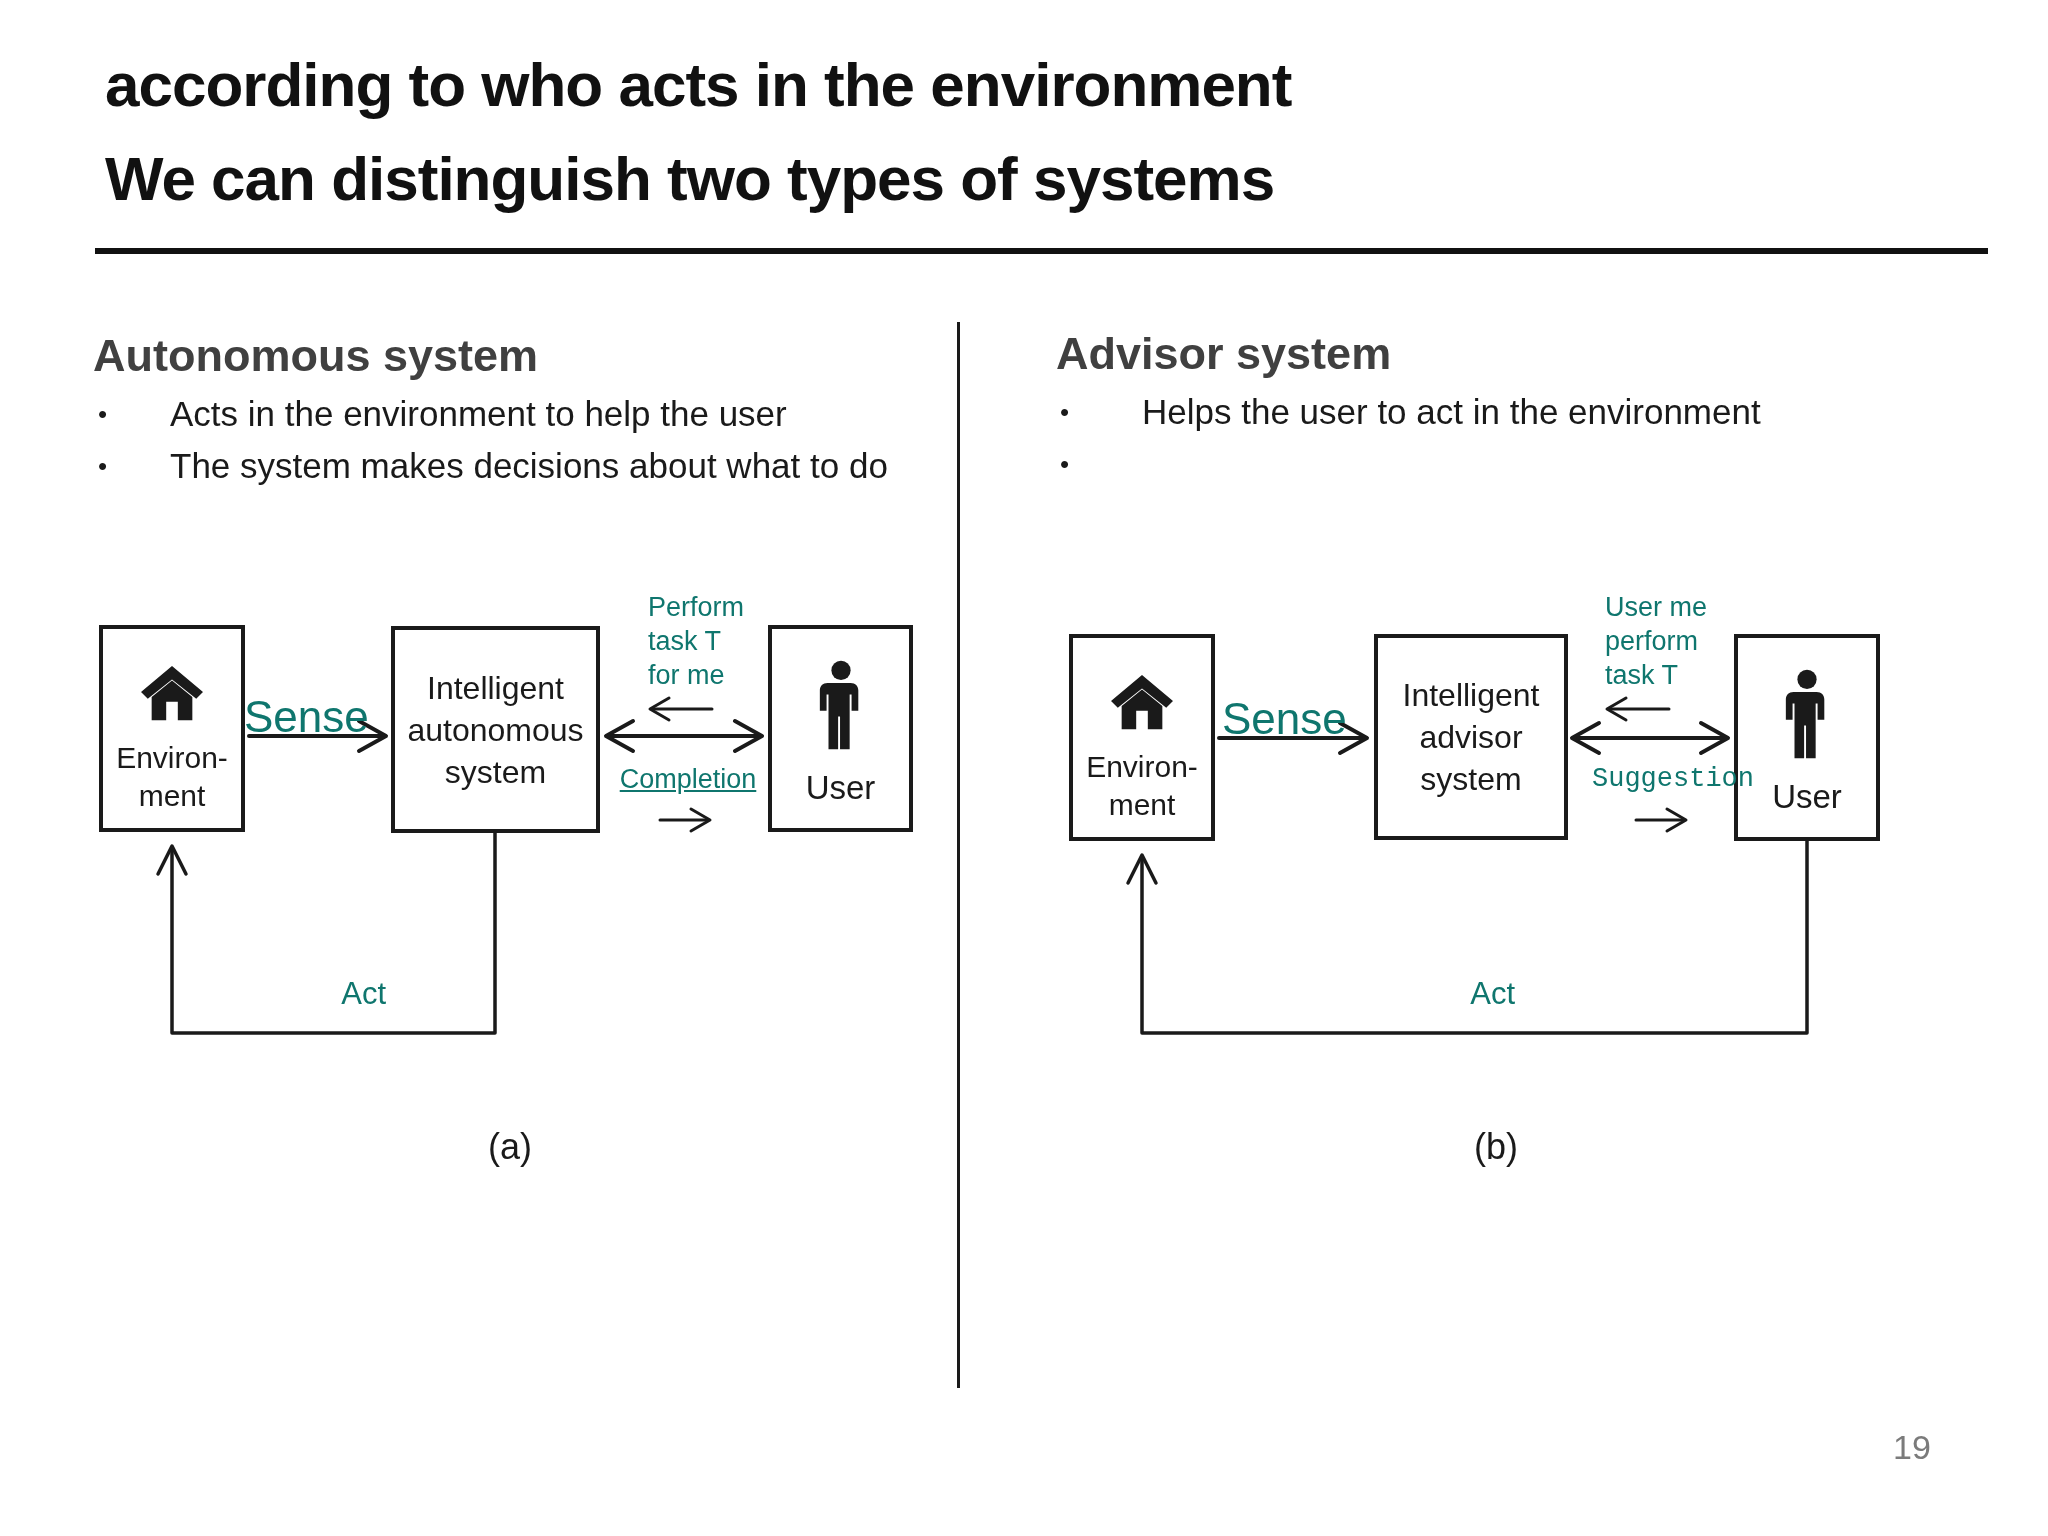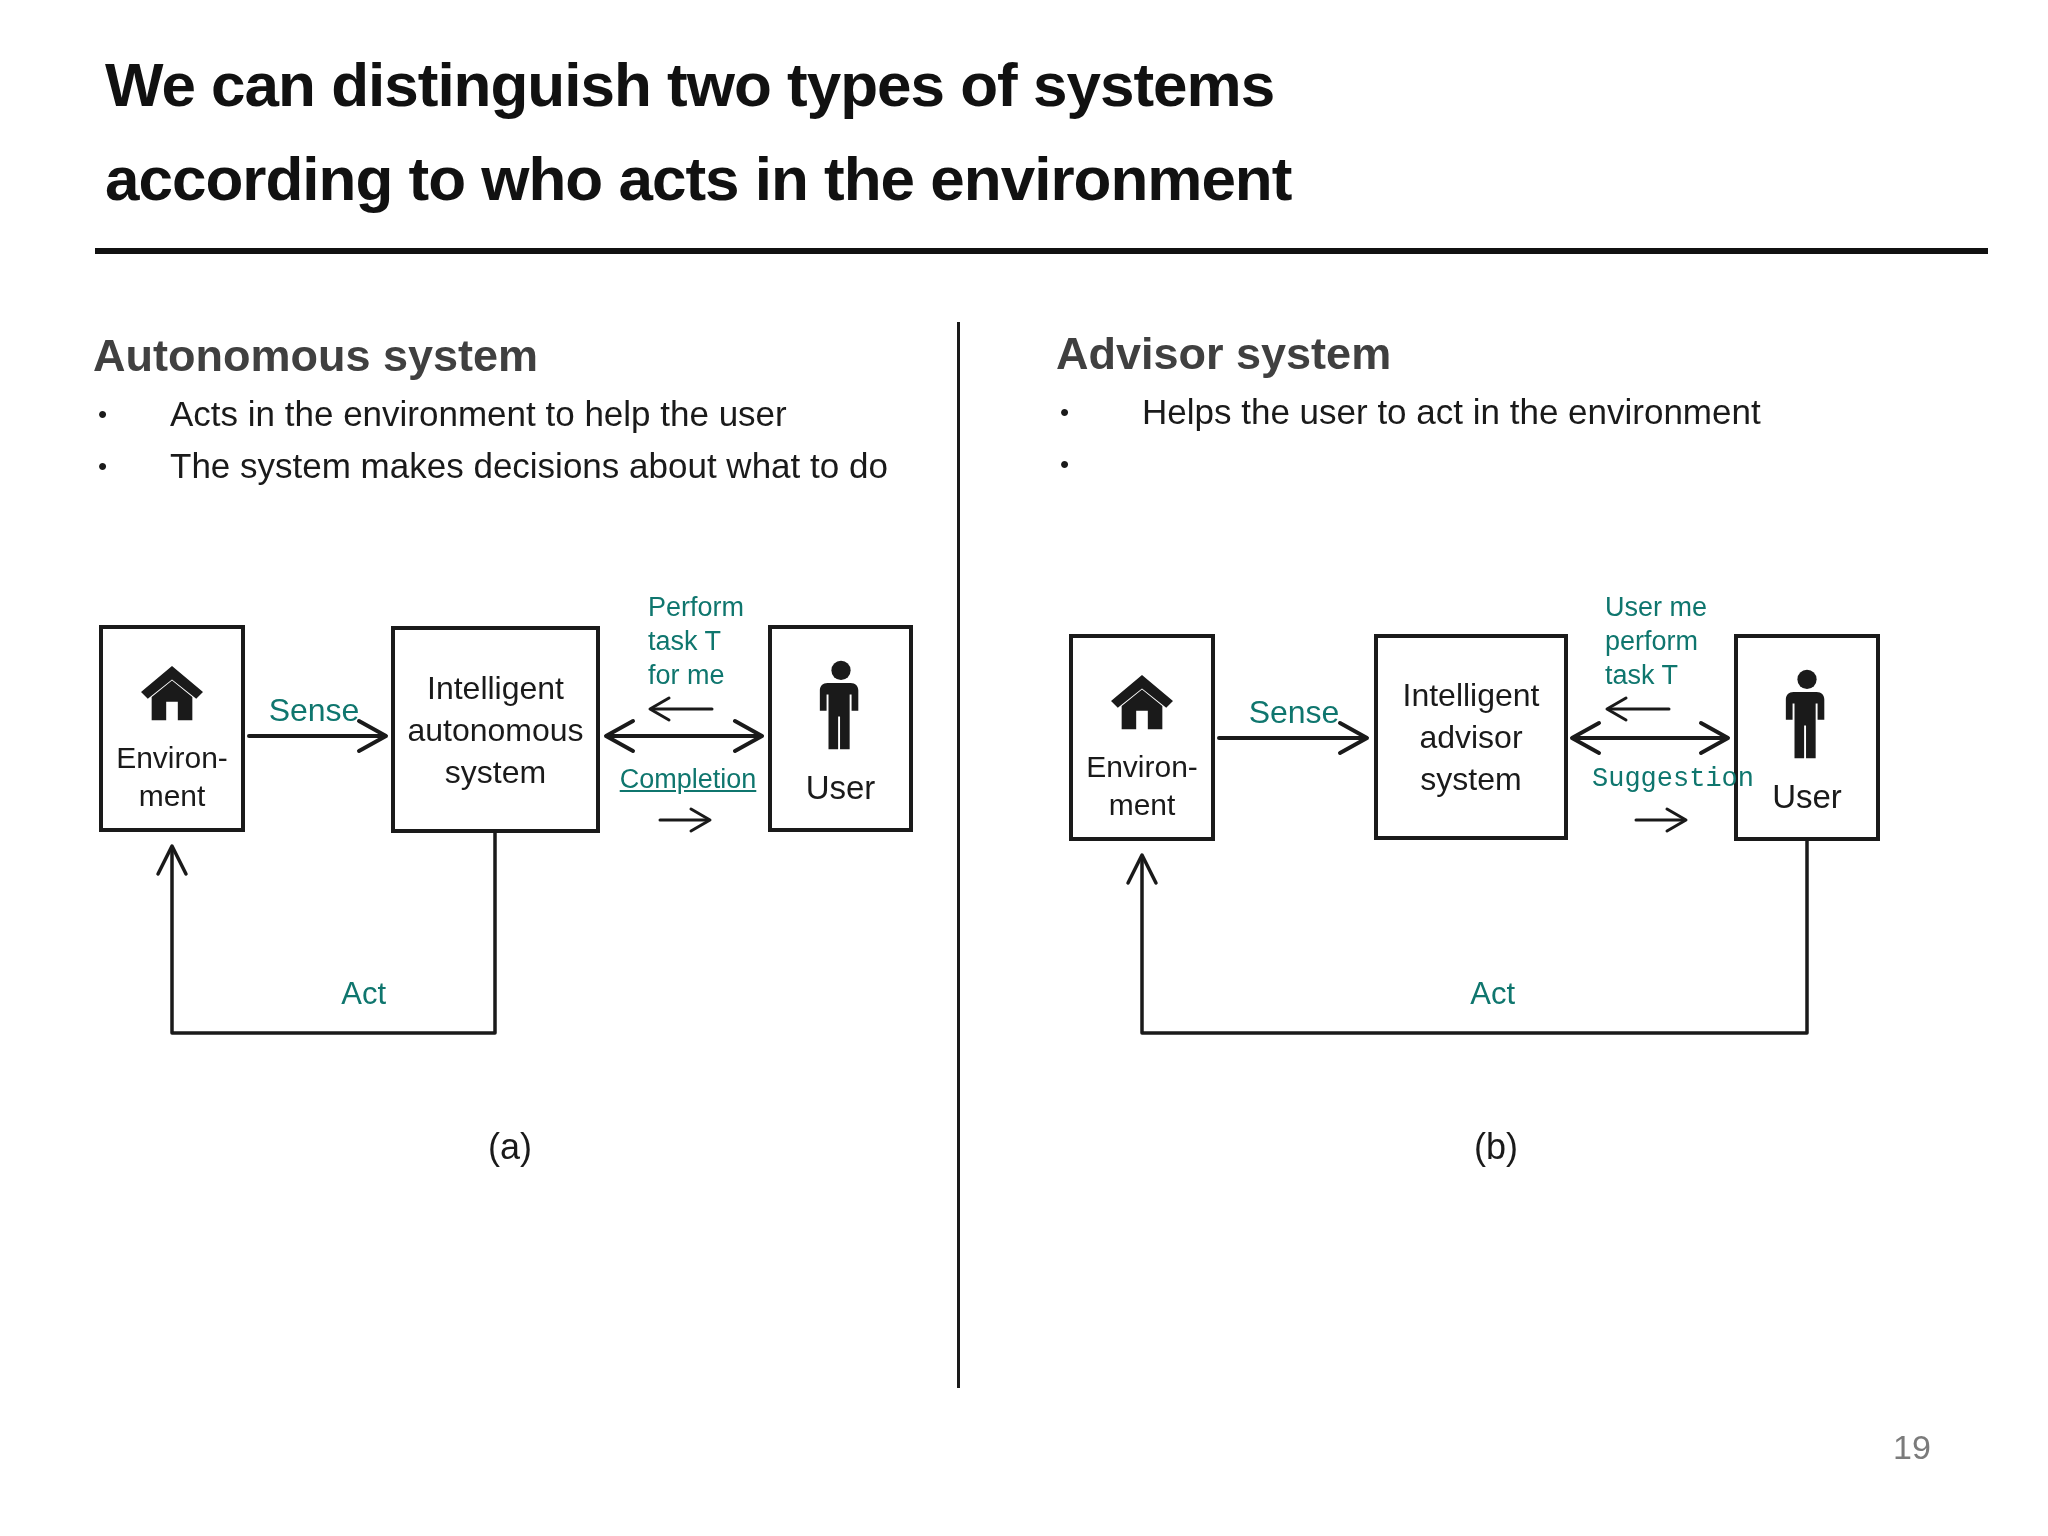--- a/index.html
+++ b/index.html
@@ -20,21 +20,21 @@
   .divider{left:957px;top:322px;width:3px;height:1066px;background:#1a1a1a;}
   
   .box{box-sizing:border-box;border:4px solid #1a1a1a;background:#ffffff;
        display:flex;flex-direction:column;align-items:center;}
   .box-label{font-size:30px;line-height:38px;text-align:center;color:#1a1a1a;}
   .sys-box{justify-content:center;}
   .sys-label{font-size:32px;line-height:42px;text-align:center;color:#1a1a1a;}
   .user-label{font-size:33px;text-align:center;color:#1a1a1a;}
   
   .lbl{color:#0f766e;}
-  .sense-lbl{font-size:32px;text-align:center;}
+  .sense-lbl{font-size:44px;text-align:left;}
   .msg{font-size:27px;line-height:34px;}
   .msg-center{font-size:27px;text-align:center;}
   .act-lbl{font-size:31px;text-align:right;}
   .caption{font-size:36px;text-align:center;color:#1a1a1a;}
   .page-number{font-size:34px;color:#7b7b7b;text-align:center;}
   svg.wires{left:0;top:0;z-index:0;}
   .layer{z-index:1;}
 </style>
 </head>
 <body>
@@ -90,22 +90,22 @@
       <polyline points="1667,809 1686,820 1667,831"></polyline>
     </g>
 
     <g stroke-width="3.5">
       <polyline points="1807,841 1807,1033 1142,1033 1142,857"></polyline>
       <polyline points="1128,883 1142,855 1156,883"></polyline>
     </g>
   </svg>
 
   <div class="abs layer title">
+    <div>according to who acts in the environment</div>
     <div>We can distinguish two types of systems</div>
-    <div>according to who acts in the environment</div>
   </div>
   <div class="abs layer title-rule"></div>
 
   <div class="abs layer section-heading" style="left:93px;top:330px;">Autonomous system</div>
   <div class="abs layer bullet-row" style="left:98px;top:392px;">
     <span class="bullet-dot" style="width:72px;">•</span>
     <span class="bullet-text">Acts in the environment to help the user</span>
   </div>
   <div class="abs layer bullet-row" style="left:98px;top:444px;">
     <span class="bullet-dot" style="width:72px;">•</span>

